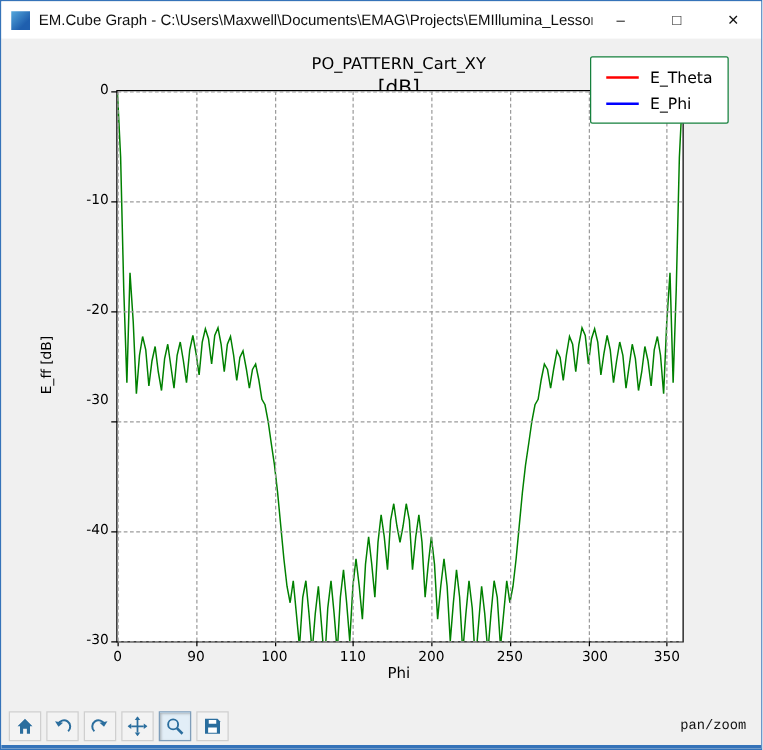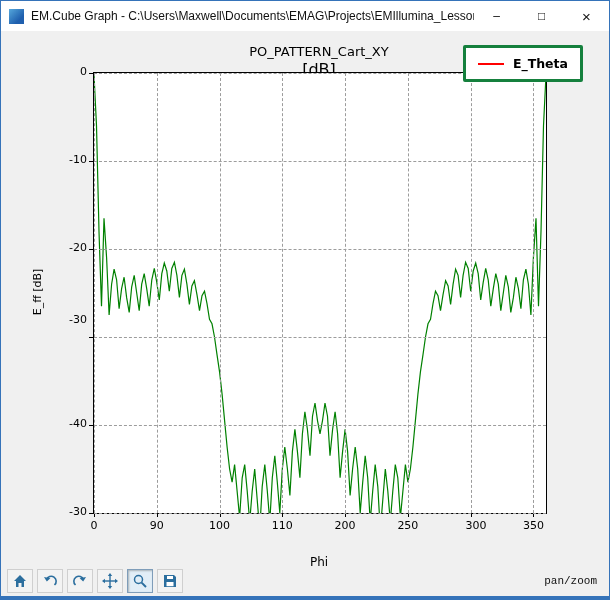--- a/index.html
+++ b/index.html
@@ -18,32 +18,32 @@
              color:#111; cursor:default; }
   .win-btn span { font-size:12px; line-height:1; }
   .win-btn.close span { font-size:15px; }
   
   .figure { position:relative; height:534px; background:#f0f0f0;
             font-family:"DejaVu Sans", sans-serif; color:#000; }
   .plot-title   { position:absolute; left:92px; top:13px; width:452px; text-align:center; font-size:13px; }
   .plot-subtitle{ position:absolute; left:92px; top:29px; width:452px; text-align:center; font-size:16px; }
   .ylabel { position:absolute; left:36px; top:261px; transform:translate(-50%,-50%) rotate(-90deg);
             font-size:11px; white-space:nowrap; }
-  .xlabel { position:absolute; left:92px; top:500px; width:452px; text-align:center; font-size:12px;margin-top:24px; }
+  .xlabel { position:absolute; left:92px; top:500px; width:452px; text-align:center; font-size:12px; }
   .plot-area { position:absolute; left:92px; top:41px; width:452px; height:440px;
                background:#ffffff; border:1px solid #000; }
   .plot-area svg { position:absolute; left:0; top:0; }
   .grid-v { position:absolute; top:0; bottom:0; width:0; border-left:1px dashed #9c9c9c; }
   .grid-h { position:absolute; left:0; right:0; height:0; border-top:1px dashed #9c9c9c; }
   .tickmark-x { position:absolute; top:100%; height:4px; width:0; border-left:1px solid #000; }
   .tickmark-y { position:absolute; left:-5px; width:5px; height:0; border-top:1px solid #000; }
   .xtick { position:absolute; top:446px; width:40px; text-align:center; font-size:11px; }
   .ytick { position:absolute; left:-47px; width:40px; text-align:right; font-size:11px; }
-  .legend { position:absolute; top:14px; right:26px; background:#fff; border:3px solid #15803d;
-            border-radius:2px; padding:5px 10px; z-index:5;font-weight:bold; }
+  .legend { position:absolute; top:14px; right:26px; background:#fff; border:1px solid #15803d;
+            border-radius:2px; padding:5px 10px; z-index:5; }
   .legend-row { display:flex; align-items:center; padding:3px 2px; }
   .legend-line { display:inline-block; width:26px; height:0; border-top:2px solid #000; margin-right:9px; }
   .legend-label { font-size:12.5px; }
   
   .toolbar { height:31px; display:flex; align-items:center; background:#f0f0f0; padding:0 12px 0 6px; }
   .toolbar-buttons { display:flex; gap:4px; }
   .tb-btn { width:26px; height:24px; display:flex; align-items:center; justify-content:center;
             background:#f3f3f3; border:1px solid #cfcfcf; box-sizing:border-box; }
   .tb-btn.active { background:#e2eef7; border:1px solid #7f9db9; box-shadow:inset 1px 1px 2px rgba(0,0,0,.25); }
   .tb-ic { width:16px; height:16px; display:block; }
@@ -124,20 +124,24 @@
         <div class="grid-h" style="top: 440px;"></div>
         <div class="tickmark-y" style="top: 440px;"></div>
         <div class="ytick" style="top: 432px;">-30</div>
       </div>
 
     <div class="legend">
         <div class="legend-row">
           <span class="legend-line" style="border-top-color: rgb(255, 0, 0);"></span>
           <span class="legend-label">E_Theta</span>
         </div>
+        <div class="legend-row">
+          <span class="legend-line" style="border-top-color: rgb(0, 0, 255);"></span>
+          <span class="legend-label">E_Phi</span>
+        </div>
       </div>
   </div>
 
   <div class="toolbar">
     <div class="toolbar-buttons">
         <div class="tb-btn">
           <span class="tb-ic">
             <svg viewBox="0 0 16 16">
               <path d="M8 2L14 8h-2v6H9.5v-4h-3v4H4V8H2z" fill="#2b6e9e"></path>
             </svg>

